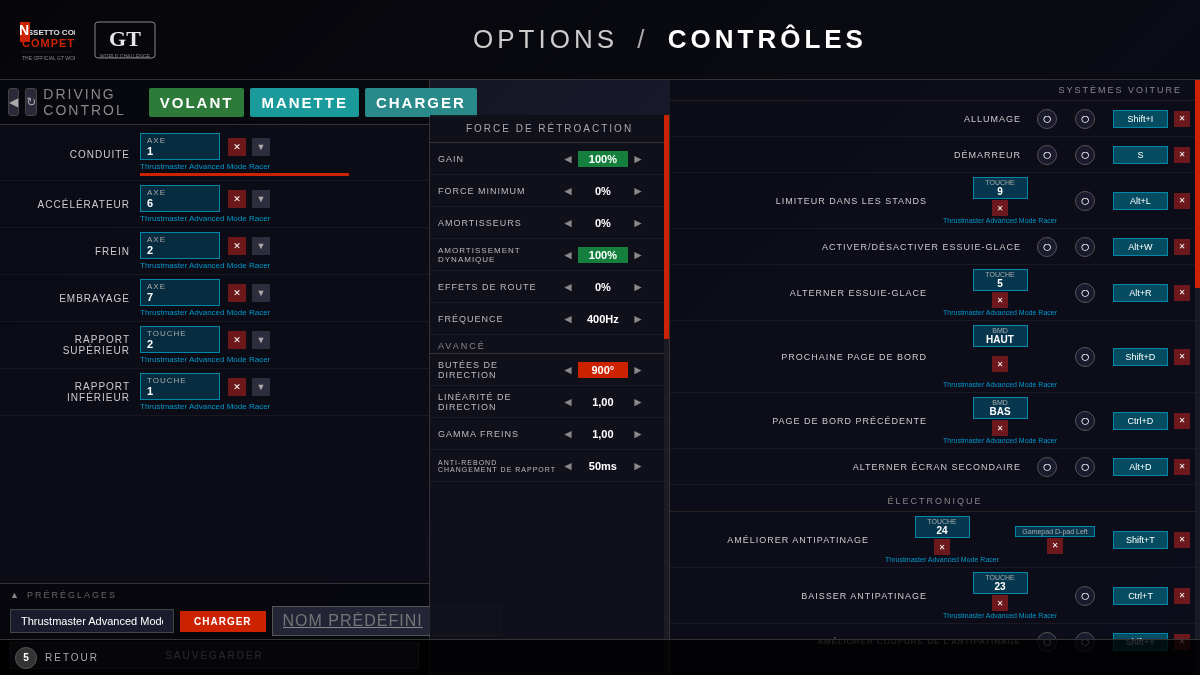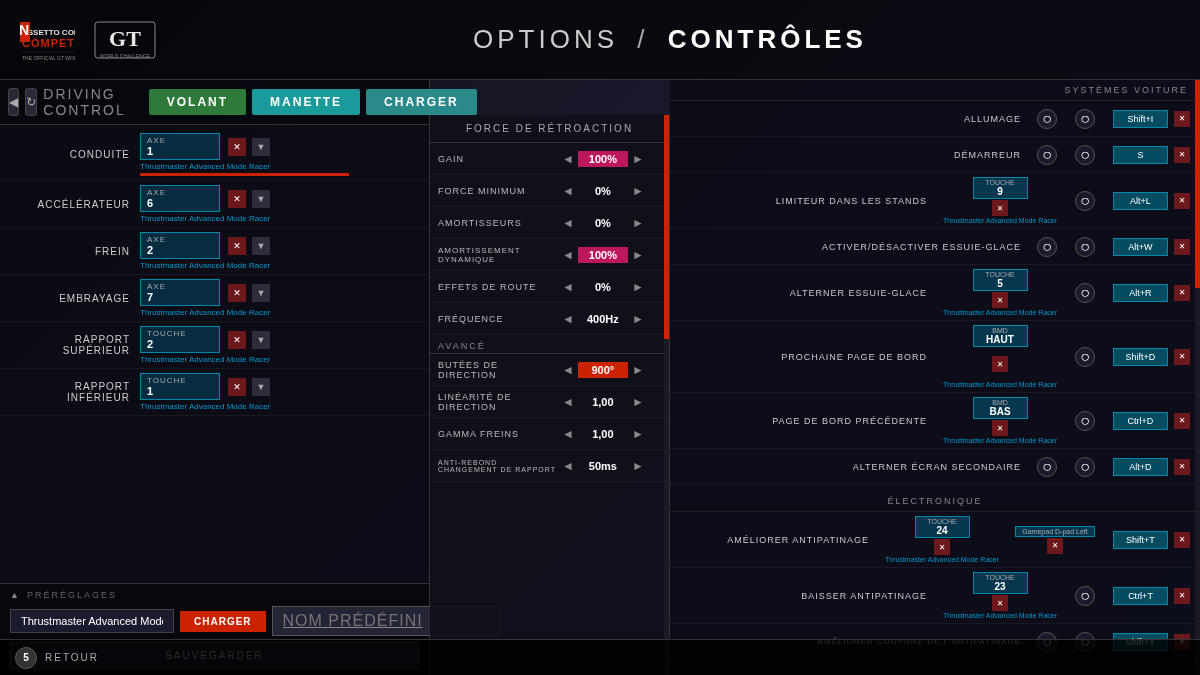--- a/index.html
+++ b/index.html
@@ -95,22 +95,22 @@
       border-radius: 3px;
       display: flex;
       align-items: center;
       justify-content: center;
       cursor: pointer;
       color: #aaa;
       font-size: 12px;
     }
 
     .tab-btn {
-      padding: 6px 18px;
-      font-size: 12px;
+      padding: 6px 11px;
+      font-size: 15px;
       font-weight: 700;
       letter-spacing: 2px;
       cursor: pointer;
       border: none;
       border-radius: 2px;
     }
 
     .tab-btn.active-green {
       background: #2d7a3a;
       color: #fff;
@@ -273,21 +273,21 @@
 
     .ff-value {
       min-width: 50px;
       text-align: center;
       font-size: 11px;
       font-weight: 700;
       color: #fff;
     }
 
     .ff-value.red-bg {
-      background: #be185d;
+      background: #15803d;
       padding: 2px 8px;
       color: #fff;
     }
 
     .ff-value.red-bg-900 {
       background: #cc2200;
       padding: 2px 6px;
       color: #fff;
     }
 
@@ -334,21 +334,21 @@
       color: #aaa;
       padding: 8px;
       border-bottom: 1px solid #333;
     }
 
     .right-sub-header {
       text-align: right;
       font-size: 9px;
       letter-spacing: 2px;
       color: #888;
-      padding: 5px 12px;
+      padding: 5px 18px;
       border-bottom: 1px solid #222;
     }
 
     .binding-row {
       display: flex;
       align-items: center;
       padding: 4px 10px;
       border-bottom: 1px solid rgba(255,255,255,0.05);
       min-height: 36px;
       gap: 6px;

